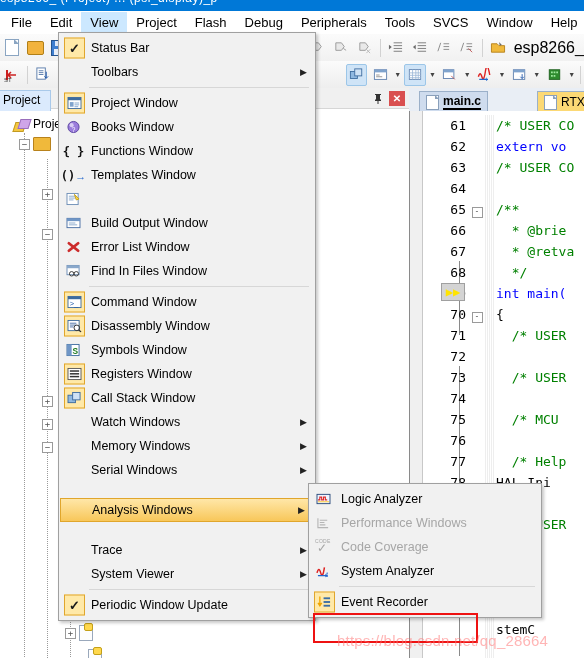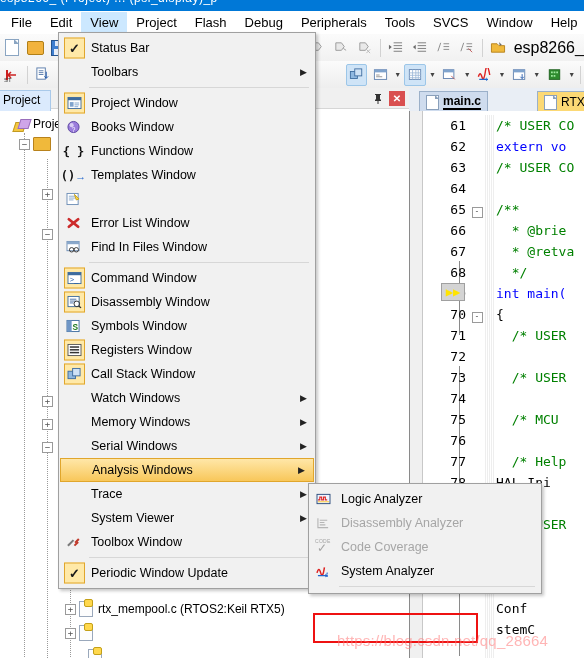--- a/index.html
+++ b/index.html
@@ -153,21 +153,21 @@
     position: absolute; left: 1px; top: 1px; width: 26px; bottom: 1px;
     background: #f1f1f1;
   }
   .mitem {
     position: relative; height: 24px; display: flex; align-items: center;
     font-size: 12.5px; color: #000; padding-left: 32px; white-space: nowrap;
   }
   .mitem.disabled { color: #a6a6a6; }
   .mitem.hl {
     background: linear-gradient(#ffe7a8,#f8c75a);
-    border: 1px solid #e0a62c; height: 22px; margin: 0 1px;
+    border: 1px solid #e0a62c; height: 22px; margin: 16px 1px;
   }
   .mitem.hl .mlabel { margin-left: -1px; }
   .msep { height: 1px; background: #d7d7d7; margin: 3px 6px 3px 30px; }
   .micon {
     position: absolute; left: 5px; top: 50%; transform: translateY(-50%);
     width: 19px; height: 19px; display: flex; align-items: center; justify-content: center;
   }
   .micon.framed { background: #ffe9a8; border: 1px solid #e0a62c; }
   .marrow { position: absolute; right: 8px; font-size: 9px; color: #222; top: 50%; transform: translateY(-50%); }
   .mcheck { font-size: 13px; color: #1a1a1a; font-weight: bold; }
@@ -650,20 +650,32 @@
                 <path d="M3 4h7M3 6h7M3 8h5" stroke="#88a8cb"></path>
                 <path d="M9 2l5 5-3 1z" fill="#ffd84d" stroke="#c4a018"></path>
               </svg>
             </span>
           </span>
         </div>
         <div class="mitem">
           <span class="micon">
             <span class="micon-inner" style="position: relative; display: flex; align-items: center; justify-content: center; width: 100%; height: 100%;">
               <svg width="15" height="13" viewBox="0 0 16 14">
+                <rect x="1" y="2" width="14" height="10" fill="#fff" stroke="#4a6fa5"></rect>
+                <rect x="1" y="2" width="14" height="3" fill="#6f96c6"></rect>
+                <path d="M3 7h7M3 9h9" stroke="#88a8cb"></path>
+              </svg>
+            </span>
+          </span>
+          <span class="mlabel">Build Output Window</span>
+        </div>
+        <div class="mitem">
+          <span class="micon">
+            <span class="micon-inner" style="position: relative; display: flex; align-items: center; justify-content: center; width: 100%; height: 100%;">
+              <svg width="15" height="13" viewBox="0 0 16 14">
                 <path d="M3 3l10 8M13 3L3 11" stroke="#cc2b2b" stroke-width="3" stroke-linecap="round"></path>
               </svg>
             </span>
           </span>
           <span class="mlabel">Error List Window</span>
         </div>
         <div class="mitem">
           <span class="micon">
             <span class="micon-inner" style="position: relative; display: flex; align-items: center; justify-content: center; width: 100%; height: 100%;">
               <svg width="15" height="13" viewBox="0 0 16 14">
@@ -757,32 +769,20 @@
           <span class="marrow">▶</span>
         </div>
         <div class="mitem">
           <span class="mlabel">Trace</span>
           <span class="marrow">▶</span>
         </div>
         <div class="mitem">
           <span class="mlabel">System Viewer</span>
           <span class="marrow">▶</span>
         </div>
-        <div class="mitem">
-          <span class="micon">
-            <span class="micon-inner" style="position: relative; display: flex; align-items: center; justify-content: center; width: 100%; height: 100%;">
-              <svg width="15" height="13" viewBox="0 0 16 14">
-                <path d="M2 11l6-6" stroke="#7a7a7a" stroke-width="2.2"></path>
-                <path d="M13 3l-4 4 1.5 1.5 4-4z" fill="#c0392b"></path>
-                <path d="M9 11l4-4" stroke="#c0392b" stroke-width="2"></path>
-              </svg>
-            </span>
-          </span>
-          <span class="mlabel">Toolbox Window</span>
-        </div>
         <div class="msep"></div>
         <div class="mitem">
           <span class="micon framed">
             <span class="micon-inner" style="position: relative; display: flex; align-items: center; justify-content: center; width: 100%; height: 100%;">
               <span class="mcheck">✓</span>
             </span>
           </span>
           <span class="mlabel">Periodic Window Update</span>
         </div>
       </div>
@@ -805,21 +805,21 @@
         </div>
         <div class="mitem disabled">
           <span class="micon">
             <span class="micon-inner" style="position: relative; display: flex; align-items: center; justify-content: center; width: 100%; height: 100%;">
               <svg width="15" height="13" viewBox="0 0 16 14">
                 <path d="M2 2v10h11" stroke="#b5b5b5" fill="none" stroke-width="1.2"></path>
                 <path d="M4 4h8M4 6.5h5M4 9h6" stroke="#b5b5b5" stroke-width="1.2"></path>
               </svg>
             </span>
           </span>
-          <span class="mlabel">Disassembly Analyzer</span>
+          <span class="mlabel">Performance Windows</span>
         </div>
         <div class="mitem disabled">
           <span class="micon">
             <span class="micon-inner" style="position: relative; display: flex; align-items: center; justify-content: center; width: 100%; height: 100%;">
               <span style="font-size:5px;color:#a6a6a6;position:absolute;top:0;left:1px;letter-spacing:0.3px;">CODE</span>
               <span style="font-size:12px;color:#a6a6a6;position:absolute;top:3px;left:3px;">✓</span>
             </span>
           </span>
           <span class="mlabel">Code Coverage</span>
         </div>
@@ -830,20 +830,35 @@
                 <path d="M1 9q2-7 4 0t4-6" stroke="#d22" fill="none" stroke-width="1.6"></path>
                 <path d="M2 12h9" stroke="#2266cc" stroke-width="1.4"></path>
                 <path d="M10 10l3 2-3 2" fill="#2266cc"></path>
                 <text x="11" y="13" font-size="7" fill="#2266cc">t</text>
               </svg>
             </span>
           </span>
           <span class="mlabel">System Analyzer</span>
         </div>
         <div class="msep"></div>
+        <div class="mitem">
+          <span class="micon framed">
+            <span class="micon-inner" style="position: relative; display: flex; align-items: center; justify-content: center; width: 100%; height: 100%;">
+              <svg width="15" height="13" viewBox="0 0 16 14">
+                <path d="M3 1v9M1 8l2 3 2-3" stroke="#f0a500" fill="#f0a500" stroke-width="1.4"></path>
+                <g fill="#3b6ea5">
+                  <rect x="7" y="2" width="7" height="2"></rect>
+                  <rect x="7" y="6" width="7" height="2"></rect>
+                  <rect x="7" y="10" width="7" height="2"></rect>
+                </g>
+              </svg>
+            </span>
+          </span>
+          <span class="mlabel">Event Recorder</span>
+        </div>
       </div>
   </div>
 
   <div class="redbox" style="left:313px; top:613px; width:161px; height:26px;"></div>
 
   <div class="watermark" style="left:337px; top:632px;">https://blog.csdn.net/qq_28664</div>
 
 </div>
 
 </body></html>

